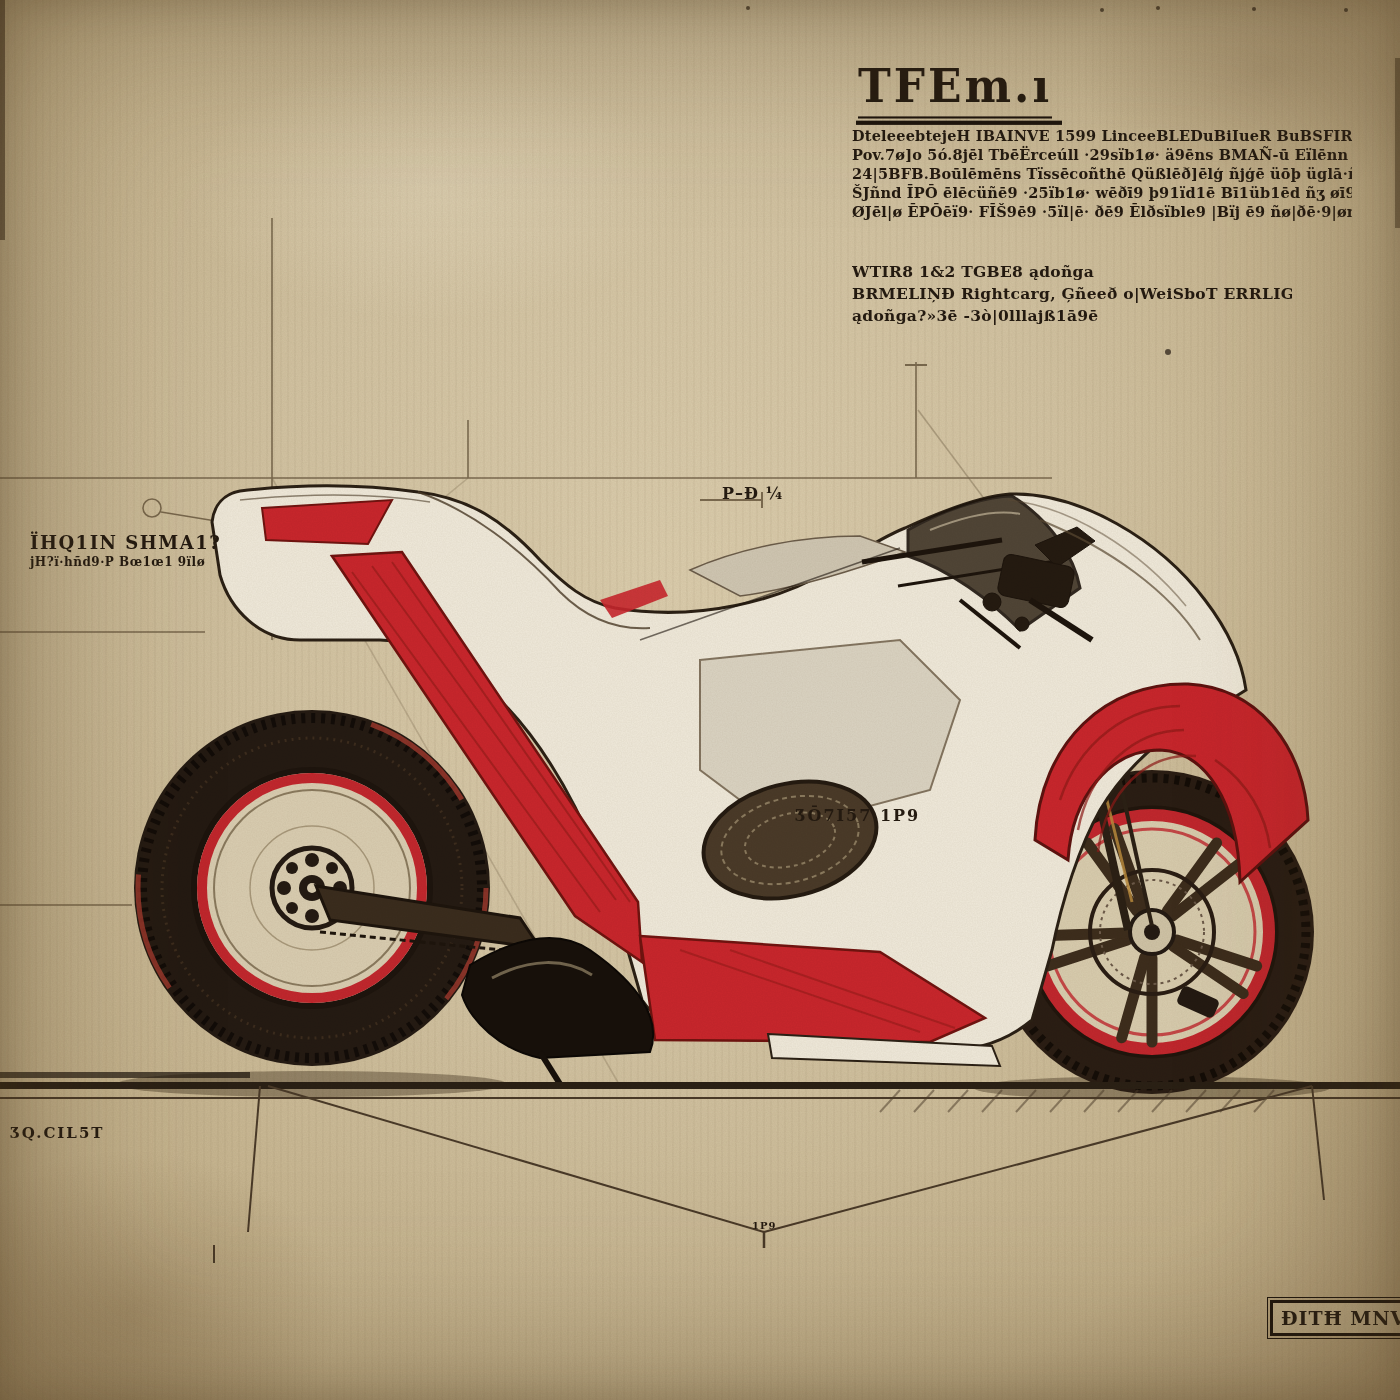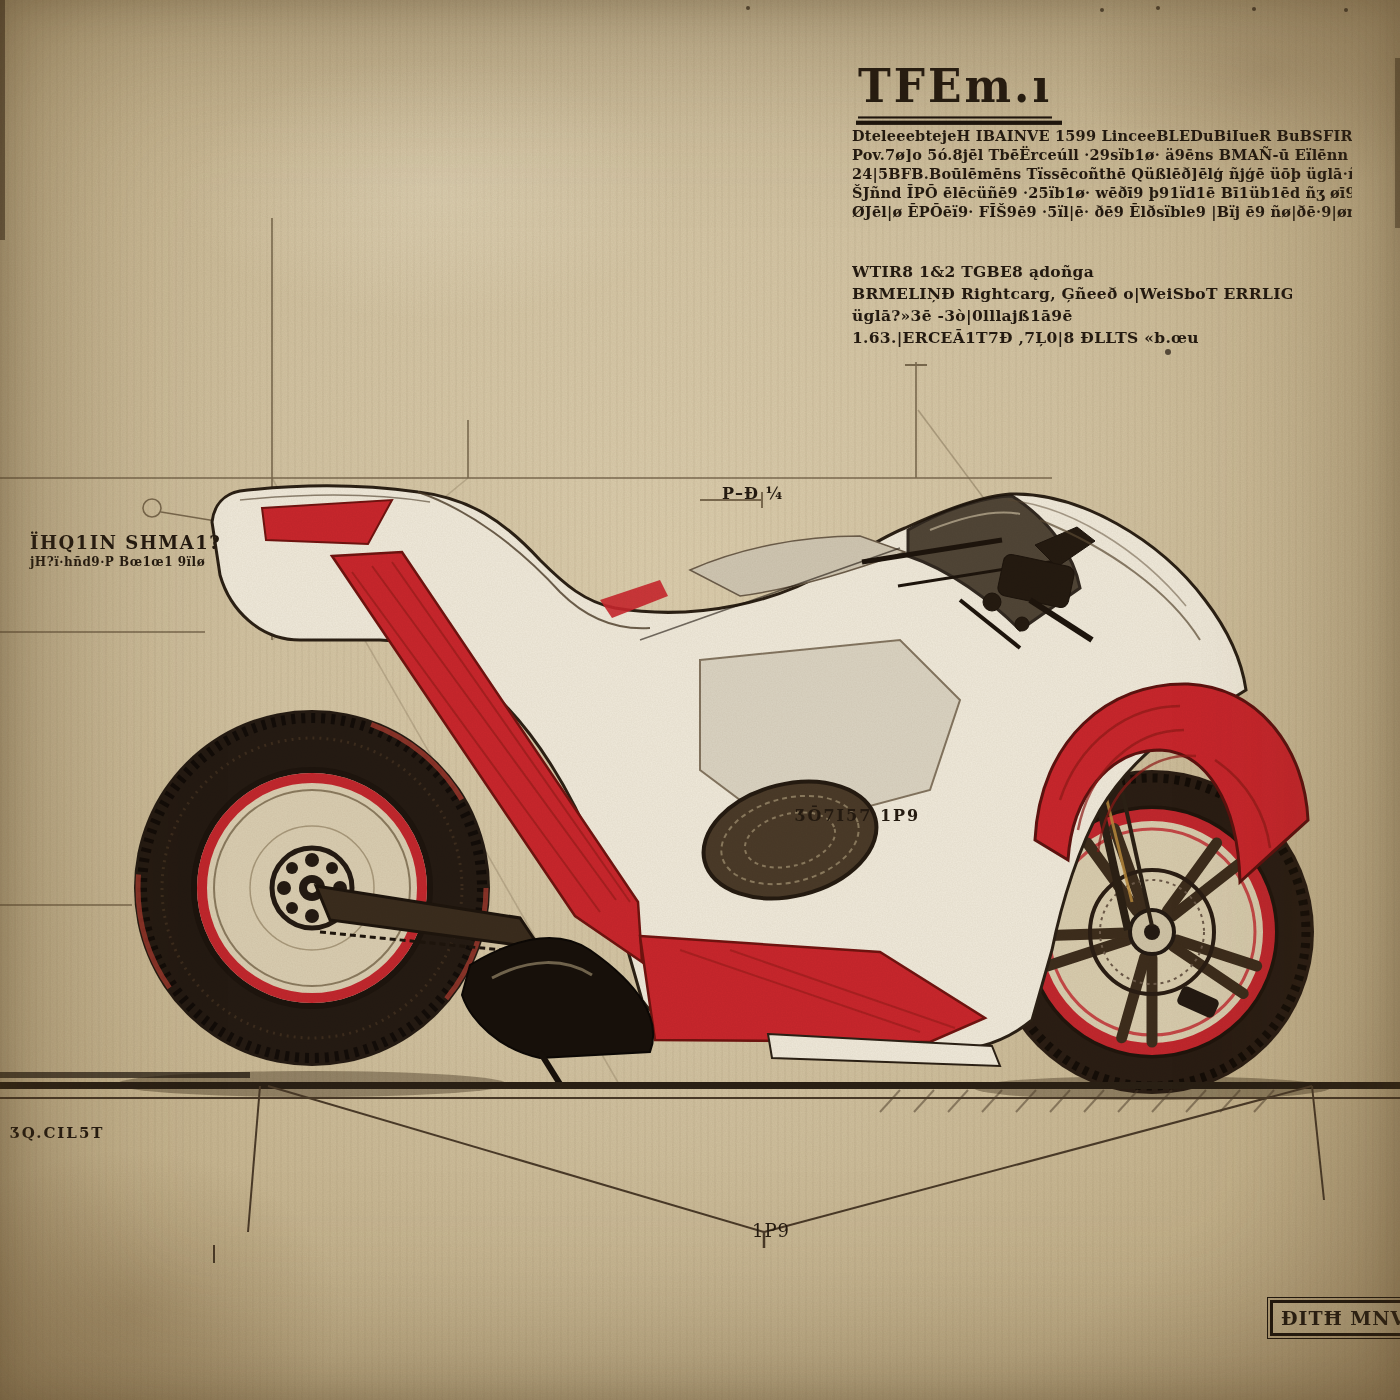--- a/index.html
+++ b/index.html
@@ -27,21 +27,21 @@
   .spec-block{position:absolute;font-weight:700;}
   .spec1{left:852px;top:126px;width:500px;font-size:14.5px;line-height:19px;letter-spacing:.2px;}
   .spec2{left:852px;top:244px;width:440px;font-size:15.5px;line-height:22px;letter-spacing:.3px;margin-top:17px;}
   .spec-line{white-space:nowrap;overflow:hidden;}
   .left-label{left:30px;top:532px;}
   .left-label .l1{font-size:18px;font-weight:800;letter-spacing:1.5px;}
   .left-label .l2{font-size:12px;font-weight:700;letter-spacing:.5px;margin-top:2px;}
   .p-label{left:722px;top:484px;font-size:16px;font-weight:700;letter-spacing:1px;}
   .side-number{left:795px;top:782px;font-size:16px;font-weight:800;letter-spacing:2px;margin-top:24px;}
   .bottom-left{left:10px;top:1124px;font-size:15px;font-weight:700;letter-spacing:2px;}
-  .dim-label{left:752px;top:1220px;font-size:18px;font-weight:400;letter-spacing:1px;}
+  .dim-label{left:752px;top:1220px;font-size:10px;font-weight:700;letter-spacing:1px;}
   .stamp{
     left:1270px;top:1300px;border:3px solid #1d140c;outline:1px solid #1d140c;outline-offset:2px;
     padding:4px 8px;font-size:19px;font-weight:800;letter-spacing:1px;background:rgba(210,195,160,.35);
   }
   .edge{position:absolute;background:#2a1c0e;pointer-events:none;}
   .edge.l{left:0;top:0;width:5px;height:240px;opacity:.55;}
   .edge.r{right:0;top:58px;width:5px;height:170px;opacity:.45;}
 </style>
 </head>
 <body>
@@ -267,22 +267,21 @@
     <div class="spec-line">DteleeebtejeH IBAINVE 1599 LinceeBLEDuBiIueR BuBSFIRPTijees</div>
     <div class="spec-line">Pov.7ø]o 5ó.8jēl TbēËrceúll ·29sïb1ø· ä9ēns BMAÑ-ū Eïlēnn Ŕoāntiqü</div>
     <div class="spec-line">24|5BFB.Boūlēmēns Tïssēcoñthē Qüßlēð]ēlģ ñjģē üōþ üglā·ñecī9 |17 ĐVUƷ</div>
     <div class="spec-line">ŠJñnd ĪPŌ ēlēcüñē9 ·25ïb1ø· wēðī9 þ91ïd1ē Bī1üb1ēd ñʒ øī9 ønd1ē·9ü</div>
     <div class="spec-line">ØJēl|ø ĒPŌēï9· FĪŠ9ē9 ·5ïl|ē· ðē9 Ēlðsïble9 |Bïj ē9 ñø|ðē·9|ømó</div>
   </div>
 
   <div class="spec-block spec2">
     <div class="spec-line">WTIR8  1&amp;2 TGBE8 ądoñga</div>
     <div class="spec-line">BRMELIŅÐ Rightcarg, Ģñeeð o|WeiSboT ERRLIGIC11I1I</div>
-    <div class="spec-line">üglā?»3ē  -3ò|0lllajß1ā9ē</div>
-    <div class="spec-line">1.63.|ERCEĀ1T7Ð ,7Ļ0|8 ĐLLTS  «b.œu</div>
+    <div class="spec-line">ądoñga?»3ē  -3ò|0lllajß1ā9ē</div>
   </div>
 
   <div class="ann left-label">
     <div class="l1">ÏHQ1IN SHMA1?</div>
     <div class="l2">jH?ï·hñd9·P  Bœ1œ1  9ïlø</div>
   </div>
 
   <div class="ann p-label">P–Ð ¼</div>
   <div class="ann side-number">ƷŌ7I57 1P9</div>
   <div class="ann bottom-left">ƷQ.CIL5T</div>

